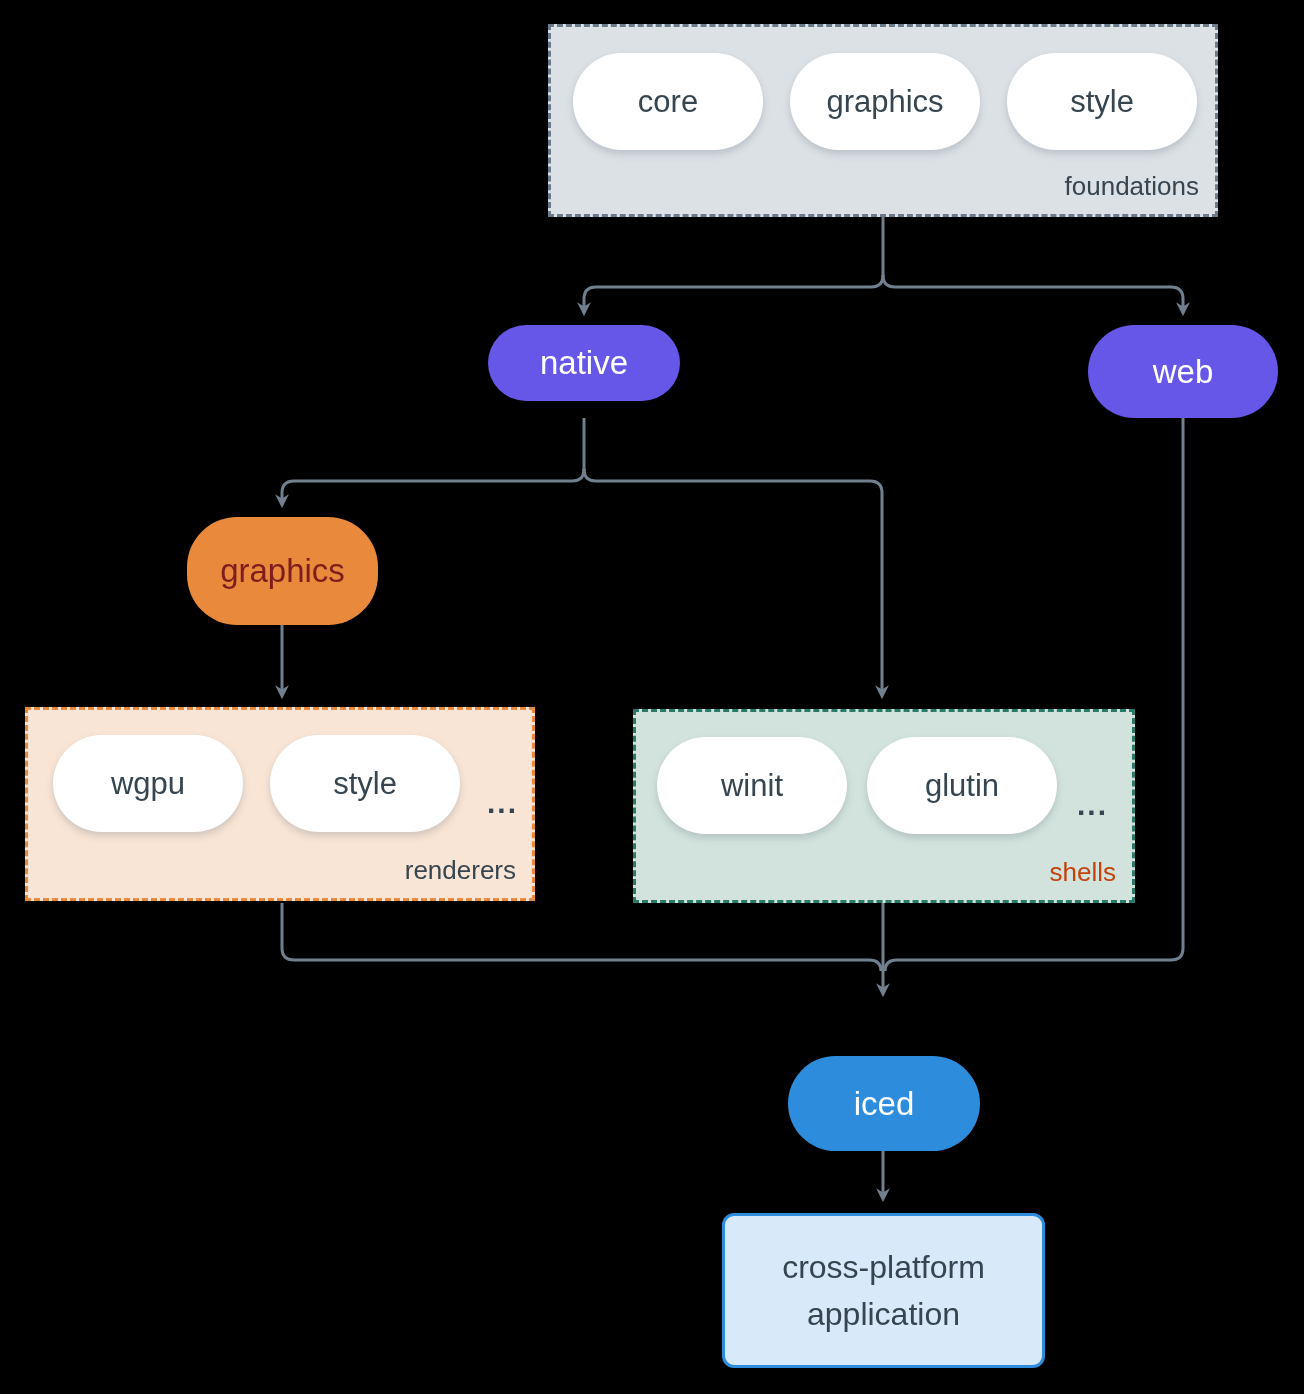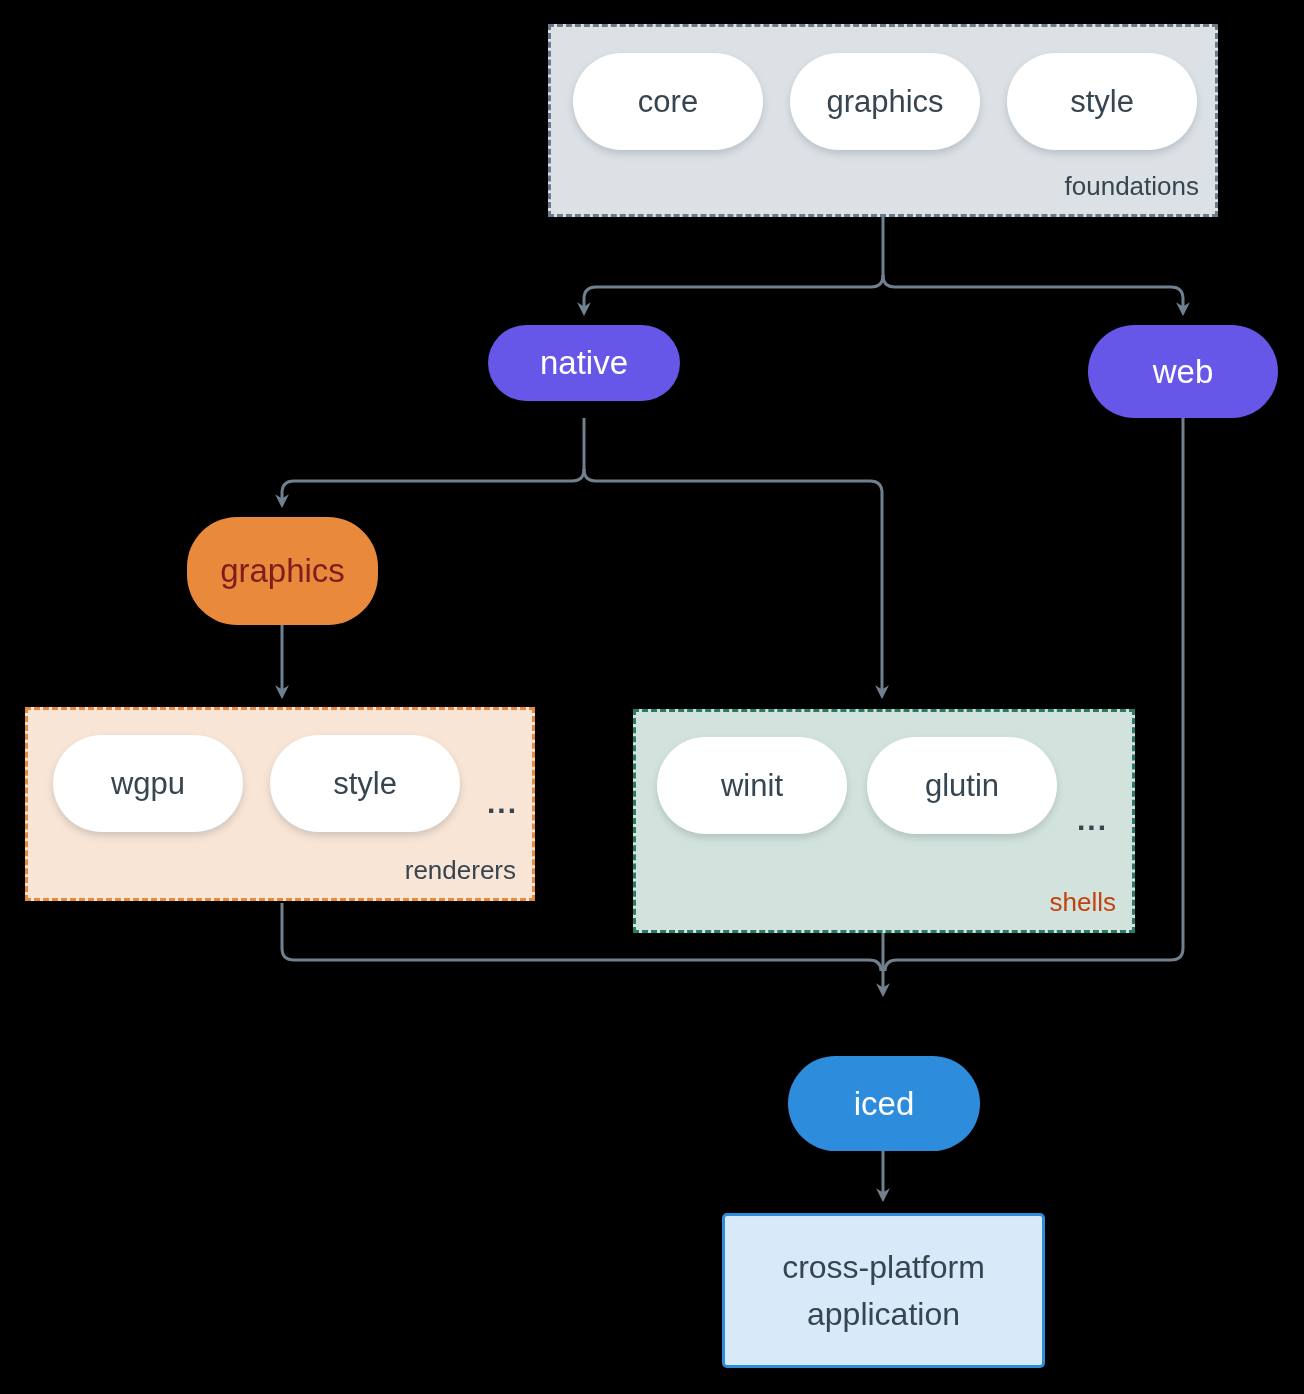--- a/index.html
+++ b/index.html
@@ -66,21 +66,21 @@
     display: flex;
     align-items: center;
     justify-content: center;
     font-size: 33px;
     color: #fff;
   }
   .app-box {
     position: absolute;
     box-sizing: border-box;
     border: 3px solid #2d8cdc;
-    border-radius: 5px;
+    border-radius: 12px;
     display: flex;
     flex-direction: column;
     align-items: center;
     justify-content: center;
     font-size: 32px;
     line-height: 47px;
     color: #36454f;
   }
 </style>
 </head>
@@ -125,21 +125,21 @@
     <span>graphics</span>
   </div>
 
   <div class="group" style="left: 25px; top: 707px; width: 510px; height: 194px; padding: 25px 0px 0px 25px; gap: 27px; background: rgb(249, 229, 213); border-color: rgb(232, 137, 60);">
     <div class="pill">wgpu</div>
     <div class="pill">style</div>
     <div class="ellipsis" style="color: rgb(54, 69, 79);">...</div>
     <div class="group-label" style="color: rgb(54, 69, 79);">renderers</div>
   </div>
 
-  <div class="group" style="left: 633px; top: 709px; width: 502px; height: 224px; padding: 25px 0px 0px 21px; gap: 20px; background: rgb(210, 227, 221); border-color: rgb(42, 122, 106);">
+  <div class="group" style="left: 633px; top: 709px; width: 502px; height: 194px; padding: 25px 0px 0px 21px; gap: 20px; background: rgb(210, 227, 221); border-color: rgb(42, 122, 106);">
     <div class="pill">winit</div>
     <div class="pill">glutin</div>
     <div class="ellipsis" style="color: rgb(54, 69, 79);">...</div>
     <div class="group-label" style="color: #c2410c;">shells</div>
   </div>
 
   <div class="node" style="left: 788px; top: 1008px; width: 192px; height: 95px; background: rgb(45, 140, 220); color: rgb(255, 255, 255); margin-top: 48px;">
     <span>iced</span>
   </div>
 

